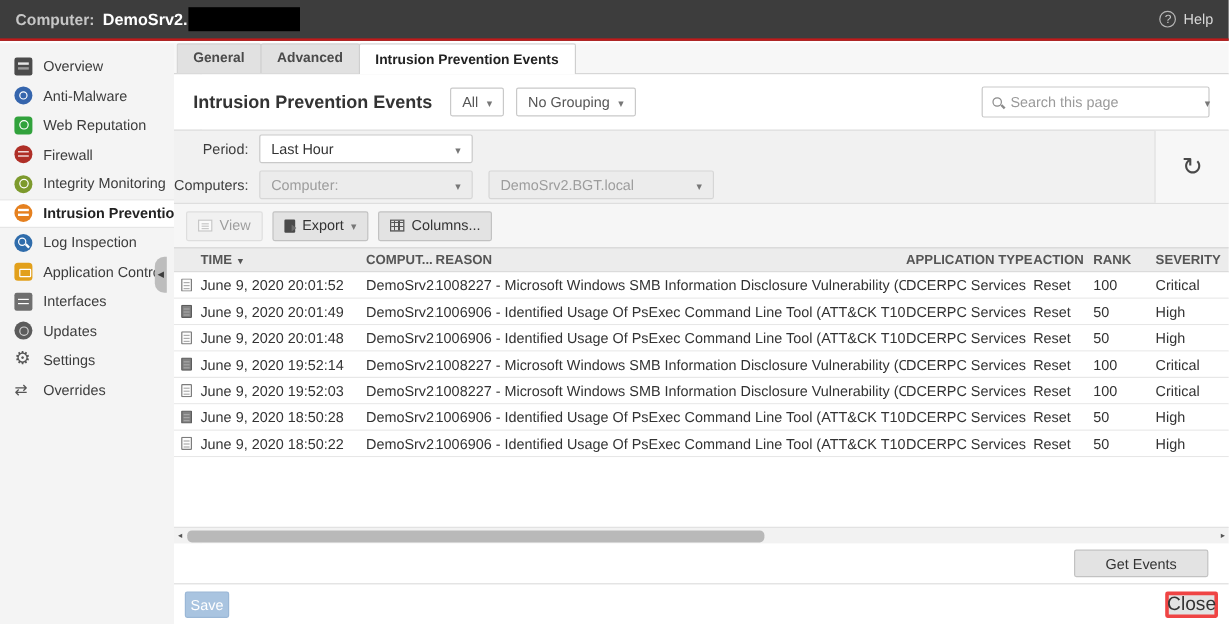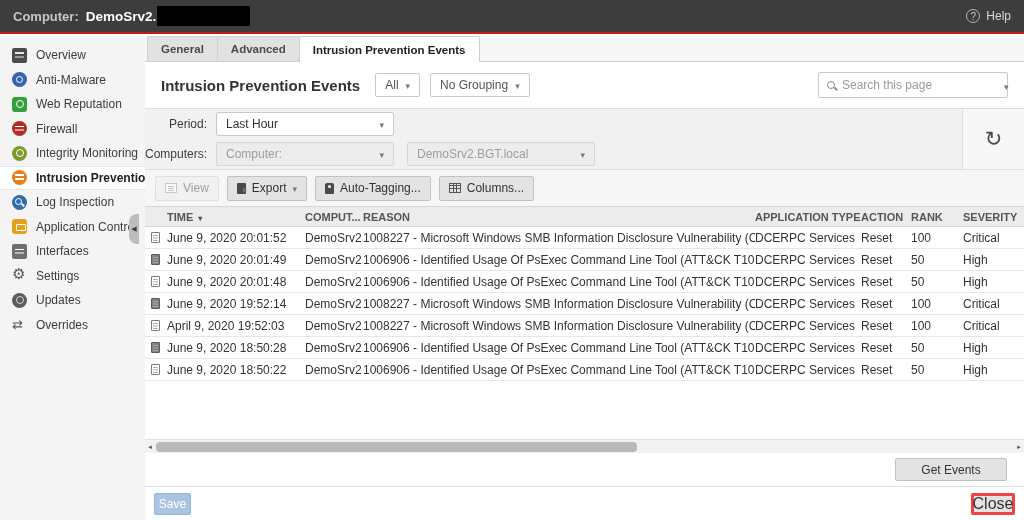--- a/index.html
+++ b/index.html
@@ -206,26 +206,26 @@
     </div>
     <div class="sb-item">
       <span class="sb-ic ic-application-control"></span>
       <span>Application Control</span>
     </div>
     <div class="sb-item">
       <span class="sb-ic ic-interfaces"></span>
       <span>Interfaces</span>
     </div>
     <div class="sb-item">
+      <span class="sb-ic ic-updates"></span>
+      <span>Updates</span>
+    </div>
+    <div class="sb-item">
       <span class="sb-ic ic-settings"></span>
       <span>Settings</span>
-    </div>
-    <div class="sb-item">
-      <span class="sb-ic ic-updates"></span>
-      <span>Updates</span>
     </div>
     <div class="sb-item">
       <span class="sb-ic ic-overrides"></span>
       <span>Overrides</span>
     </div>
   </div>
 <div class="collapse-tab">
   <span></span>
 </div>
 
@@ -284,24 +284,20 @@
     <span class="tbtn disabled">
       <span class="ti ti-view"></span>
       <span>View</span>
     </span>
     <span class="tbtn">
       <span class="ti ti-export"></span>
       <span>Export</span>
       <span class="caret"></span>
     </span>
     <span class="tbtn">
-      <span class="ti ti-tag"></span>
-      <span>Auto-Tagging...</span>
-    </span>
-    <span class="tbtn">
       <span class="ti ti-columns"></span>
       <span>Columns...</span>
     </span>
   </div>
 
   <div class="table-wrap">
     <div class="thead grid-cols">
         <span class="th"></span>
         <span class="th">TIME<span class="sort-caret"></span></span>
         <span class="th">COMPUT...</span>
@@ -357,21 +353,21 @@
           <span class="td">1008227 - Microsoft Windows SMB Information Disclosure Vulnerability (CVE-2017-0147)</span>
           <span class="td">DCERPC Services</span>
           <span class="td">Reset</span>
           <span class="td">100</span>
           <span class="td">Critical</span>
         </div>
         <div class="trow grid-cols">
           <span class="td td-icon">
             <span class="doc"></span>
           </span>
-          <span class="td">April 9, 2020 19:52:03</span>
+          <span class="td">June 9, 2020 19:52:03</span>
           <span class="td">DemoSrv2...</span>
           <span class="td">1008227 - Microsoft Windows SMB Information Disclosure Vulnerability (CVE-2017-0147)</span>
           <span class="td">DCERPC Services</span>
           <span class="td">Reset</span>
           <span class="td">100</span>
           <span class="td">Critical</span>
         </div>
         <div class="trow grid-cols">
           <span class="td td-icon">
             <span class="doc pages"></span>

